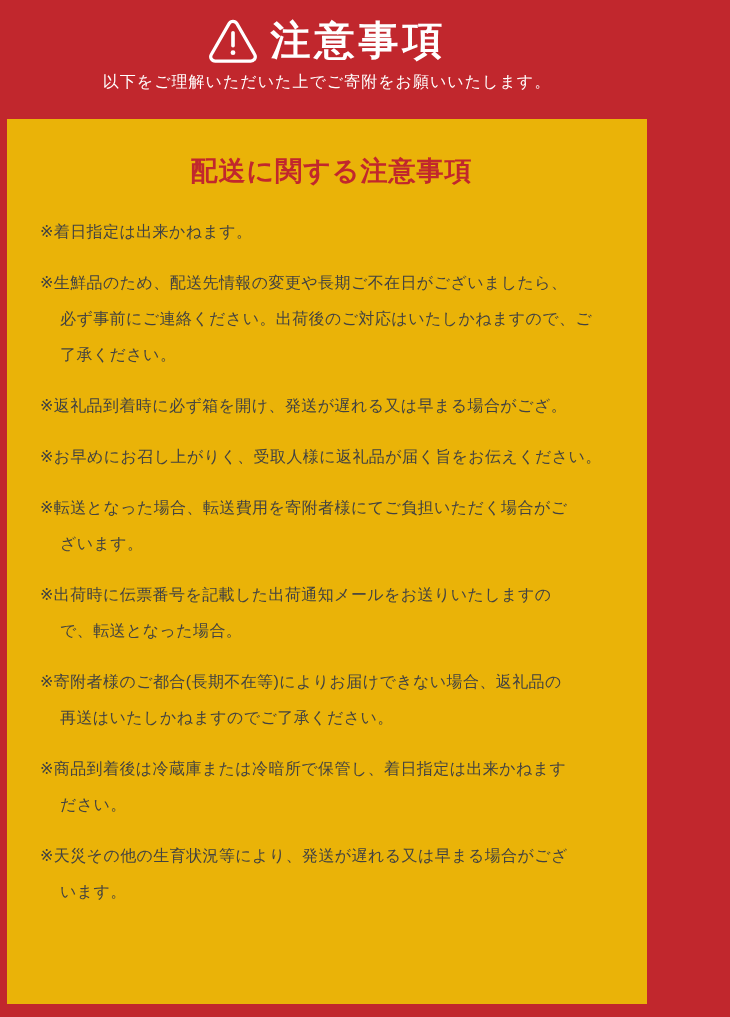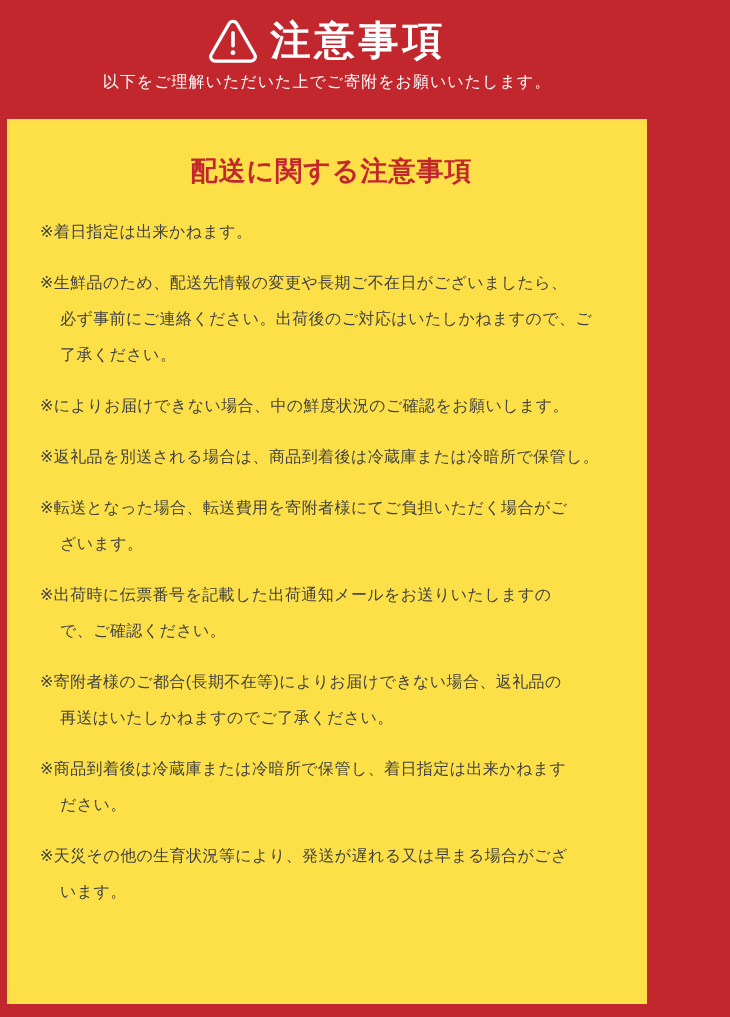--- a/index.html
+++ b/index.html
@@ -50,21 +50,21 @@
     margin: 9px 0 0 0;
     color: #ffffff;
     font-size: 16px;
     letter-spacing: 1px;
     line-height: 1.2;
   }
 
   
   .card {
     flex: 1;
-    background: #fde047;
+    background: #eab308;
     margin: 0 7px 13px 7px;
     box-sizing: border-box;
     padding: 30px 24px 14px 33px;
     overflow: hidden;
   }
   .section-heading {
     margin: 6px 0 27px 0;
     color: #c1272d;
     font-size: 27px;
     font-weight: bold;
@@ -104,26 +104,26 @@
     <p class="page-subtitle">以下をご理解いただいた上でご寄附をお願いいたします。</p>
   </div>
 
   <div class="card">
     <h2 class="section-heading">配送に関する注意事項</h2>
     <div class="notes-list">
         <div class="note-item">※着日指定は出来かねます。</div>
         <div class="note-item">※生鮮品のため、配送先情報の変更や長期ご不在日がございましたら、
 必ず事前にご連絡ください。出荷後のご対応はいたしかねますので、ご
 了承ください。</div>
-        <div class="note-item">※によりお届けできない場合、中の鮮度状況のご確認をお願いします。</div>
-        <div class="note-item">※返礼品を別送される場合は、商品到着後は冷蔵庫または冷暗所で保管し。</div>
+        <div class="note-item">※返礼品到着時に必ず箱を開け、発送が遅れる又は早まる場合がござ。</div>
+        <div class="note-item">※お早めにお召し上がりく、受取人様に返礼品が届く旨をお伝えください。</div>
         <div class="note-item">※転送となった場合、転送費用を寄附者様にてご負担いただく場合がご
 ざいます。</div>
         <div class="note-item">※出荷時に伝票番号を記載した出荷通知メールをお送りいたしますの
-で、ご確認ください。</div>
+で、転送となった場合。</div>
         <div class="note-item">※寄附者様のご都合(長期不在等)によりお届けできない場合、返礼品の
 再送はいたしかねますのでご了承ください。</div>
         <div class="note-item">※商品到着後は冷蔵庫または冷暗所で保管し、着日指定は出来かねます
 ださい。</div>
         <div class="note-item">※天災その他の生育状況等により、発送が遅れる又は早まる場合がござ
 います。</div>
       </div>
   </div>
 
 </div>

